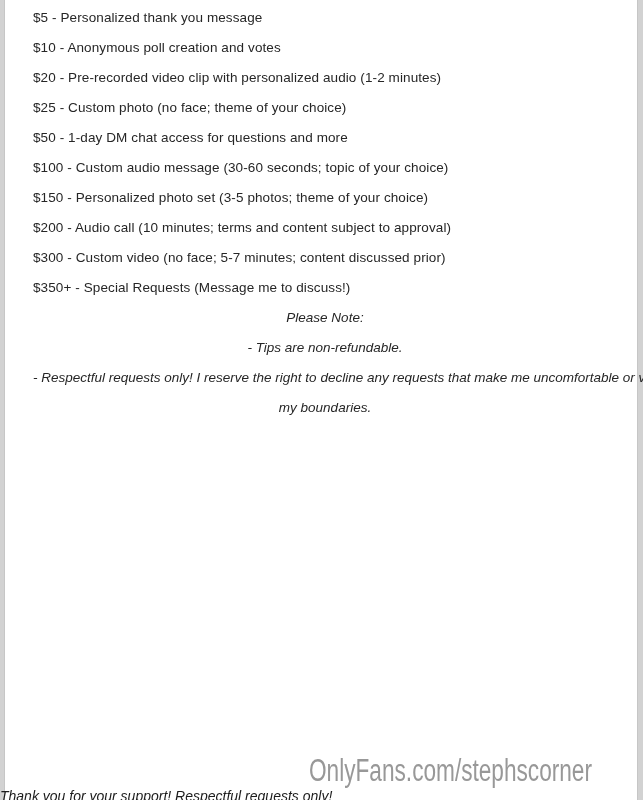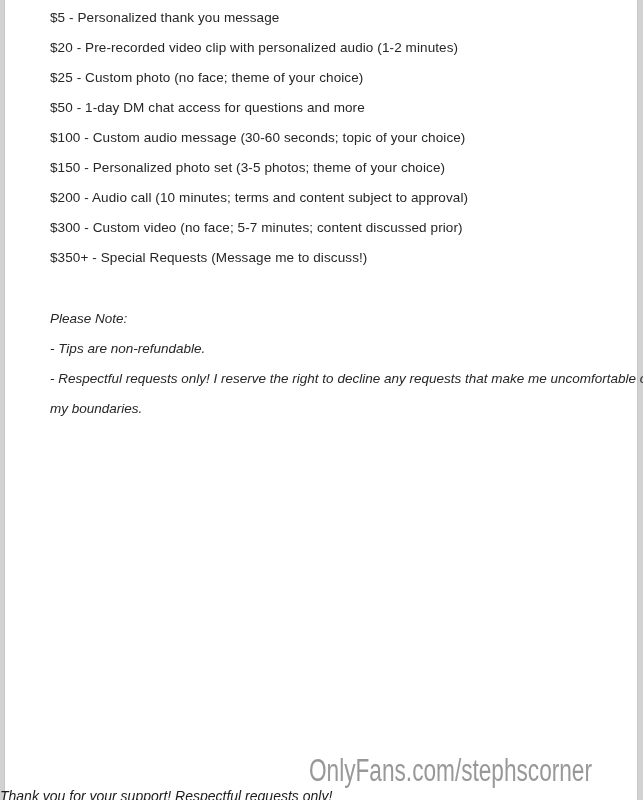--- a/index.html
+++ b/index.html
@@ -20,33 +20,33 @@
     position: absolute;
     top: 0;
     bottom: 0;
     background: #d2d2d2;
   }
   .edge-strip.left  { left: 0;  width: 4px; border-right: 1px solid #c6c6c6; }
   .edge-strip.right { right: 0; width: 5px; border-left: 1px solid #c6c6c6; }
 
   .content {
     position: absolute;
-    left: 50px;
+    left: 33px;
     right: 26px;
     top: 3px;
   }
   .line {
     font-size: 13.5px;
     line-height: 30px;
     white-space: nowrap;
     letter-spacing: 0.1px;
   }
   .notes {
-    margin-top: 31px;
     font-style: italic;
+    text-align: center;
   }
   .notes .line { letter-spacing: 0; }
 
   .footer-line {
     position: absolute;
     left: 0;
     right: 0;
     top: 765px;
     text-align: left;
     font-style: italic;
@@ -74,20 +74,21 @@
 
 <div class="page">
 
   <div class="edge-strip left"></div>
   <div class="edge-strip right"></div>
 
   <div class="content">
 
     <div>
         <div class="line">$5 - Personalized thank you message</div>
+        <div class="line">$10 - Anonymous poll creation and votes</div>
         <div class="line">$20 - Pre-recorded video clip with personalized audio (1-2 minutes)</div>
         <div class="line">$25 - Custom photo (no face; theme of your choice)</div>
         <div class="line">$50 - 1-day DM chat access for questions and more</div>
         <div class="line">$100 - Custom audio message (30-60 seconds; topic of your choice)</div>
         <div class="line">$150 - Personalized photo set (3-5 photos; theme of your choice)</div>
         <div class="line">$200 - Audio call (10 minutes; terms and content subject to approval)</div>
         <div class="line">$300 - Custom video (no face; 5-7 minutes; content discussed prior)</div>
         <div class="line">$350+ - Special Requests (Message me to discuss!)</div>
       </div>
 

